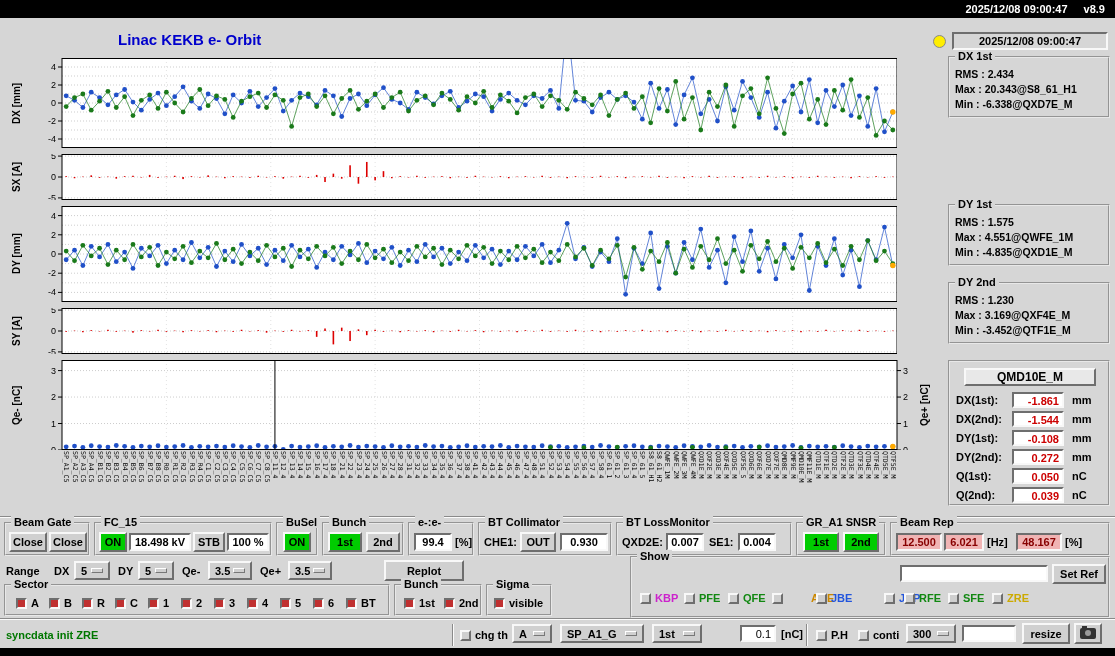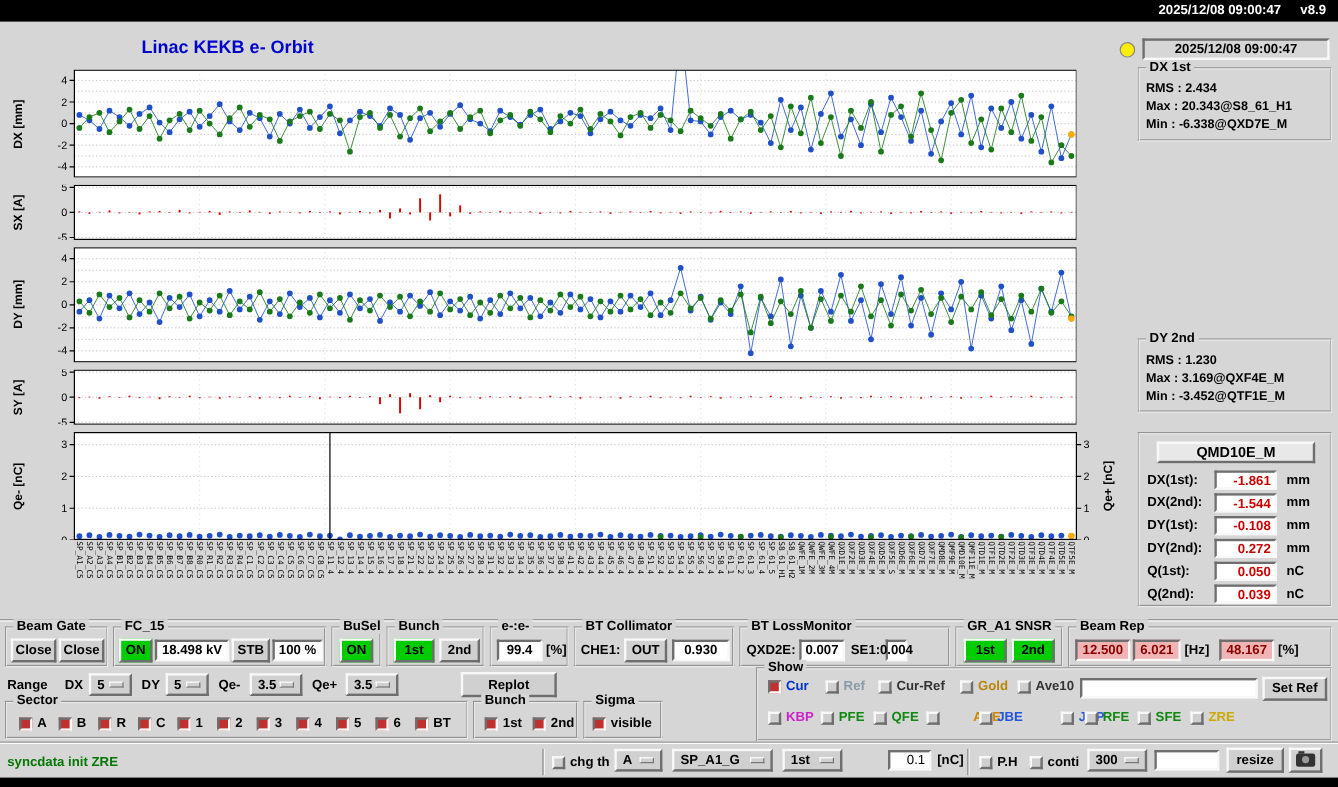--- a/index.html
+++ b/index.html
@@ -1071,20 +1071,26 @@
 
   <div class="circle" style="left:933px;top:35px"></div>
   <div class="fld gray" style="left:952px;top:32px;width:156px;height:18px">2025/12/08 09:00:47</div>
 
   <div class="grp statbox" style="left:948px;top:56px;width:162px;height:62px">
     <span class="grp-label">DX 1st</span>
     <div class="statline">RMS : 2.434</div>
     <div class="statline">Max : 20.343@S8_61_H1</div>
     <div class="statline">Min : -6.338@QXD7E_M</div>
   </div>
+  <div class="grp statbox" style="left:948px;top:204px;width:162px;height:62px">
+    <span class="grp-label">DY 1st</span>
+    <div class="statline">RMS : 1.575</div>
+    <div class="statline">Max : 4.551@QWFE_1M</div>
+    <div class="statline">Min : -4.835@QXD1E_M</div>
+  </div>
   <div class="grp statbox" style="left:948px;top:282px;width:162px;height:62px">
     <span class="grp-label">DY 2nd</span>
     <div class="statline">RMS : 1.230</div>
     <div class="statline">Max : 3.169@QXF4E_M</div>
     <div class="statline">Min : -3.452@QTF1E_M</div>
   </div>
 
   <div class="grp" style="left:948px;top:360px;width:162px;height:146px">
     <div class="monitor-title">QMD10E_M</div>
     <div class="mrow" style="top:30px">
@@ -1157,21 +1163,21 @@
     <span class="lbl" style="left:4px;top:12px">CHE1:</span>
     <div class="btn" style="left:40px;top:8px;width:36px">OUT</div>
     <div class="fld" style="left:80px;top:9px;width:48px">0.930</div>
   </div>
 
   <div class="grp" style="left:616px;top:522px;width:176px;height:34px">
     <span class="grp-label">BT LossMonitor</span>
     <span class="lbl" style="left:4px;top:12px">QXD2E:</span>
     <div class="fld" style="left:48px;top:9px;width:38px">0.007</div>
     <span class="lbl" style="left:91px;top:12px">SE1:</span>
-    <div class="fld" style="left:120px;top:9px;width:18px">0.004</div>
+    <div class="fld" style="left:120px;top:9px;width:38px">0.004</div>
   </div>
 
   <div class="grp" style="left:796px;top:522px;width:90px;height:34px">
     <span class="grp-label">GR_A1 SNSR</span>
     <div class="btn green" style="left:5px;top:8px;width:36px">1st</div>
     <div class="btn green" style="left:45px;top:8px;width:36px">2nd</div>
   </div>
 
   <div class="grp" style="left:890px;top:522px;width:220px;height:34px">
     <span class="grp-label">Beam Rep</span>
@@ -1200,42 +1206,20 @@
   </div>
   <span class="lbl" style="left:260px;top:565px">Qe+</span>
   <div class="dd" style="left:288px;top:561px;width:44px">
     <span>3.5</span>
     <span class="bar"></span>
   </div>
   <div class="btn" style="left:384px;top:560px;width:80px;height:21px">Replot</div>
 
   <div class="grp" style="left:630px;top:556px;width:480px;height:62px">
     <span class="grp-label">Show</span>
-    <div style="position:absolute;left:8px;top:7px;width:250px;height:16px">
-        <span class="chkitem" style="left: 0px; top: 0px;">
-          <span class="chk on"></span>
-          <span class="chklbl" style="color: rgb(0, 51, 204);">Cur</span>
-        </span>
-        <span class="chkitem" style="left: 48px; top: 0px;">
-          <span class="chk"></span>
-          <span class="chklbl" style="color: rgb(136, 153, 170);">Ref</span>
-        </span>
-        <span class="chkitem" style="left: 92px; top: 0px;">
-          <span class="chk"></span>
-          <span class="chklbl" style="color: rgb(51, 51, 51);">Cur-Ref</span>
-        </span>
-        <span class="chkitem" style="left: 160px; top: 0px;">
-          <span class="chk"></span>
-          <span class="chklbl" style="color: rgb(184, 134, 11);">Gold</span>
-        </span>
-        <span class="chkitem" style="left: 208px; top: 0px;">
-          <span class="chk"></span>
-          <span class="chklbl" style="color: rgb(51, 51, 51);">Ave10</span>
-        </span>
-      </div>
     <input class="txtin" style="left: 268px; top: 7px; width: 148px;" value="">
     <div class="btn" style="left:420px;top:6px;width:54px;height:20px">Set Ref</div>
     <div style="position:absolute;left:8px;top:33px;width:464px;height:16px">
         <span class="chkitem" style="left: 0px; top: 0px;">
           <span class="chk"></span>
           <span class="chklbl" style="color: rgb(204, 34, 204);">KBP</span>
         </span>
         <span class="chkitem" style="left: 44px; top: 0px;">
           <span class="chk"></span>
           <span class="chklbl" style="color: rgb(17, 136, 17);">PFE</span>

